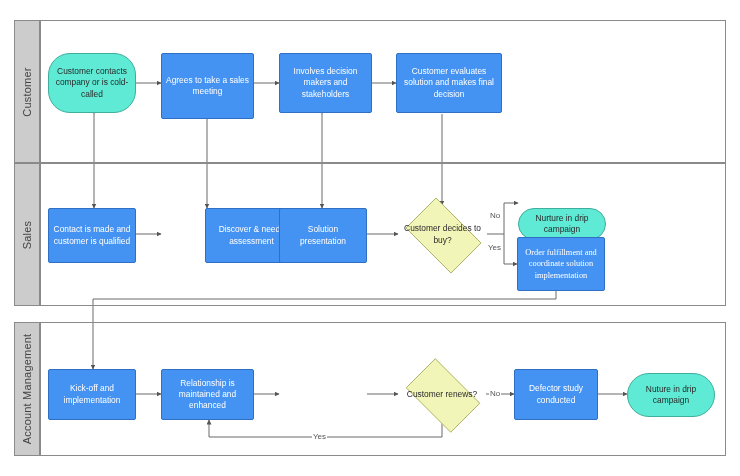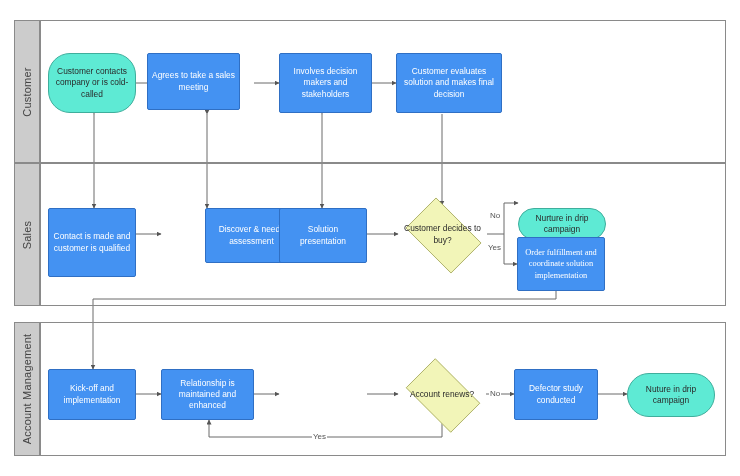--- a/index.html
+++ b/index.html
@@ -140,36 +140,36 @@
   </svg>
 
   <div class="lane-header" style="left:14px; top:20px; width:26px; height:143px;">
     <span>Customer</span>
   </div>
   <div class="lane-body" style="left:40px; top:20px; width:686px; height:143px;"></div>
 
   <div class="node terminator" style="left:48px; top:53px; width:88px; height:60px;">
     <span>Customer contacts company or is cold-called</span>
   </div>
-  <div class="node process" style="left:147px; top:53px; width:93px; height:57px;justify-content:flex-end;">
+  <div class="node process" style="left:161px; top:53px; width:93px; height:66px;justify-content:flex-end;">
     <span>Agrees to take a sales meeting</span>
   </div>
   <div class="node process" style="left:279px; top:53px; width:93px; height:60px;">
     <span>Involves decision makers and stakeholders</span>
   </div>
   <div class="node process" style="left:396px; top:53px; width:106px; height:60px;">
     <span>Customer evaluates solution and makes final decision</span>
   </div>
 
   <div class="lane-header" style="left:14px; top:163px; width:26px; height:143px;">
     <span>Sales</span>
   </div>
   <div class="lane-body" style="left:40px; top:163px; width:686px; height:143px;"></div>
 
-  <div class="node process" style="left:48px; top:208px; width:88px; height:69px;">
+  <div class="node process" style="left:48px; top:208px; width:88px; height:55px;">
     <span>Contact is made and customer is qualified</span>
   </div>
   <div class="node process" style="left:161px; top:208px; width:93px; height:55px;margin-left:44px;">
     <span>Discover &amp; needs assessment</span>
   </div>
   <div class="node process" style="left:279px; top:208px; width:88px; height:55px;align-items:center;">
     <span>Solution presentation</span>
   </div>
   <div class="node decision" style="left:398px; top:205px; width:89px; height:59px;">
     <div class="dia"></div>
@@ -191,21 +191,21 @@
   <div class="lane-body" style="left:40px; top:322px; width:686px; height:134px;"></div>
 
   <div class="node process" style="left:48px; top:369px; width:88px; height:51px;">
     <span>Kick-off and implementation</span>
   </div>
   <div class="node process" style="left:161px; top:369px; width:93px; height:51px;">
     <span>Relationship is maintained and enhanced</span>
   </div>
   <div class="node decision" style="left:398px; top:366px; width:88px; height:57px;">
     <div class="dia"></div>
-    <span class="dtxt">Account renews?</span>
+    <span class="dtxt">Customer renews?</span>
   </div>
   <div class="node process" style="left:514px; top:369px; width:84px; height:51px;">
     <span>Defector study conducted</span>
   </div>
   <div class="node terminator" style="left:627px; top:373px; width:88px; height:44px;text-align:center;">
     <span>Nuture in drip campaign</span>
   </div>
 
   <span class="edge-label" style="left:489px; top:389px;">No</span>
   <span class="edge-label" style="left:312px; top:432px;">Yes</span>

